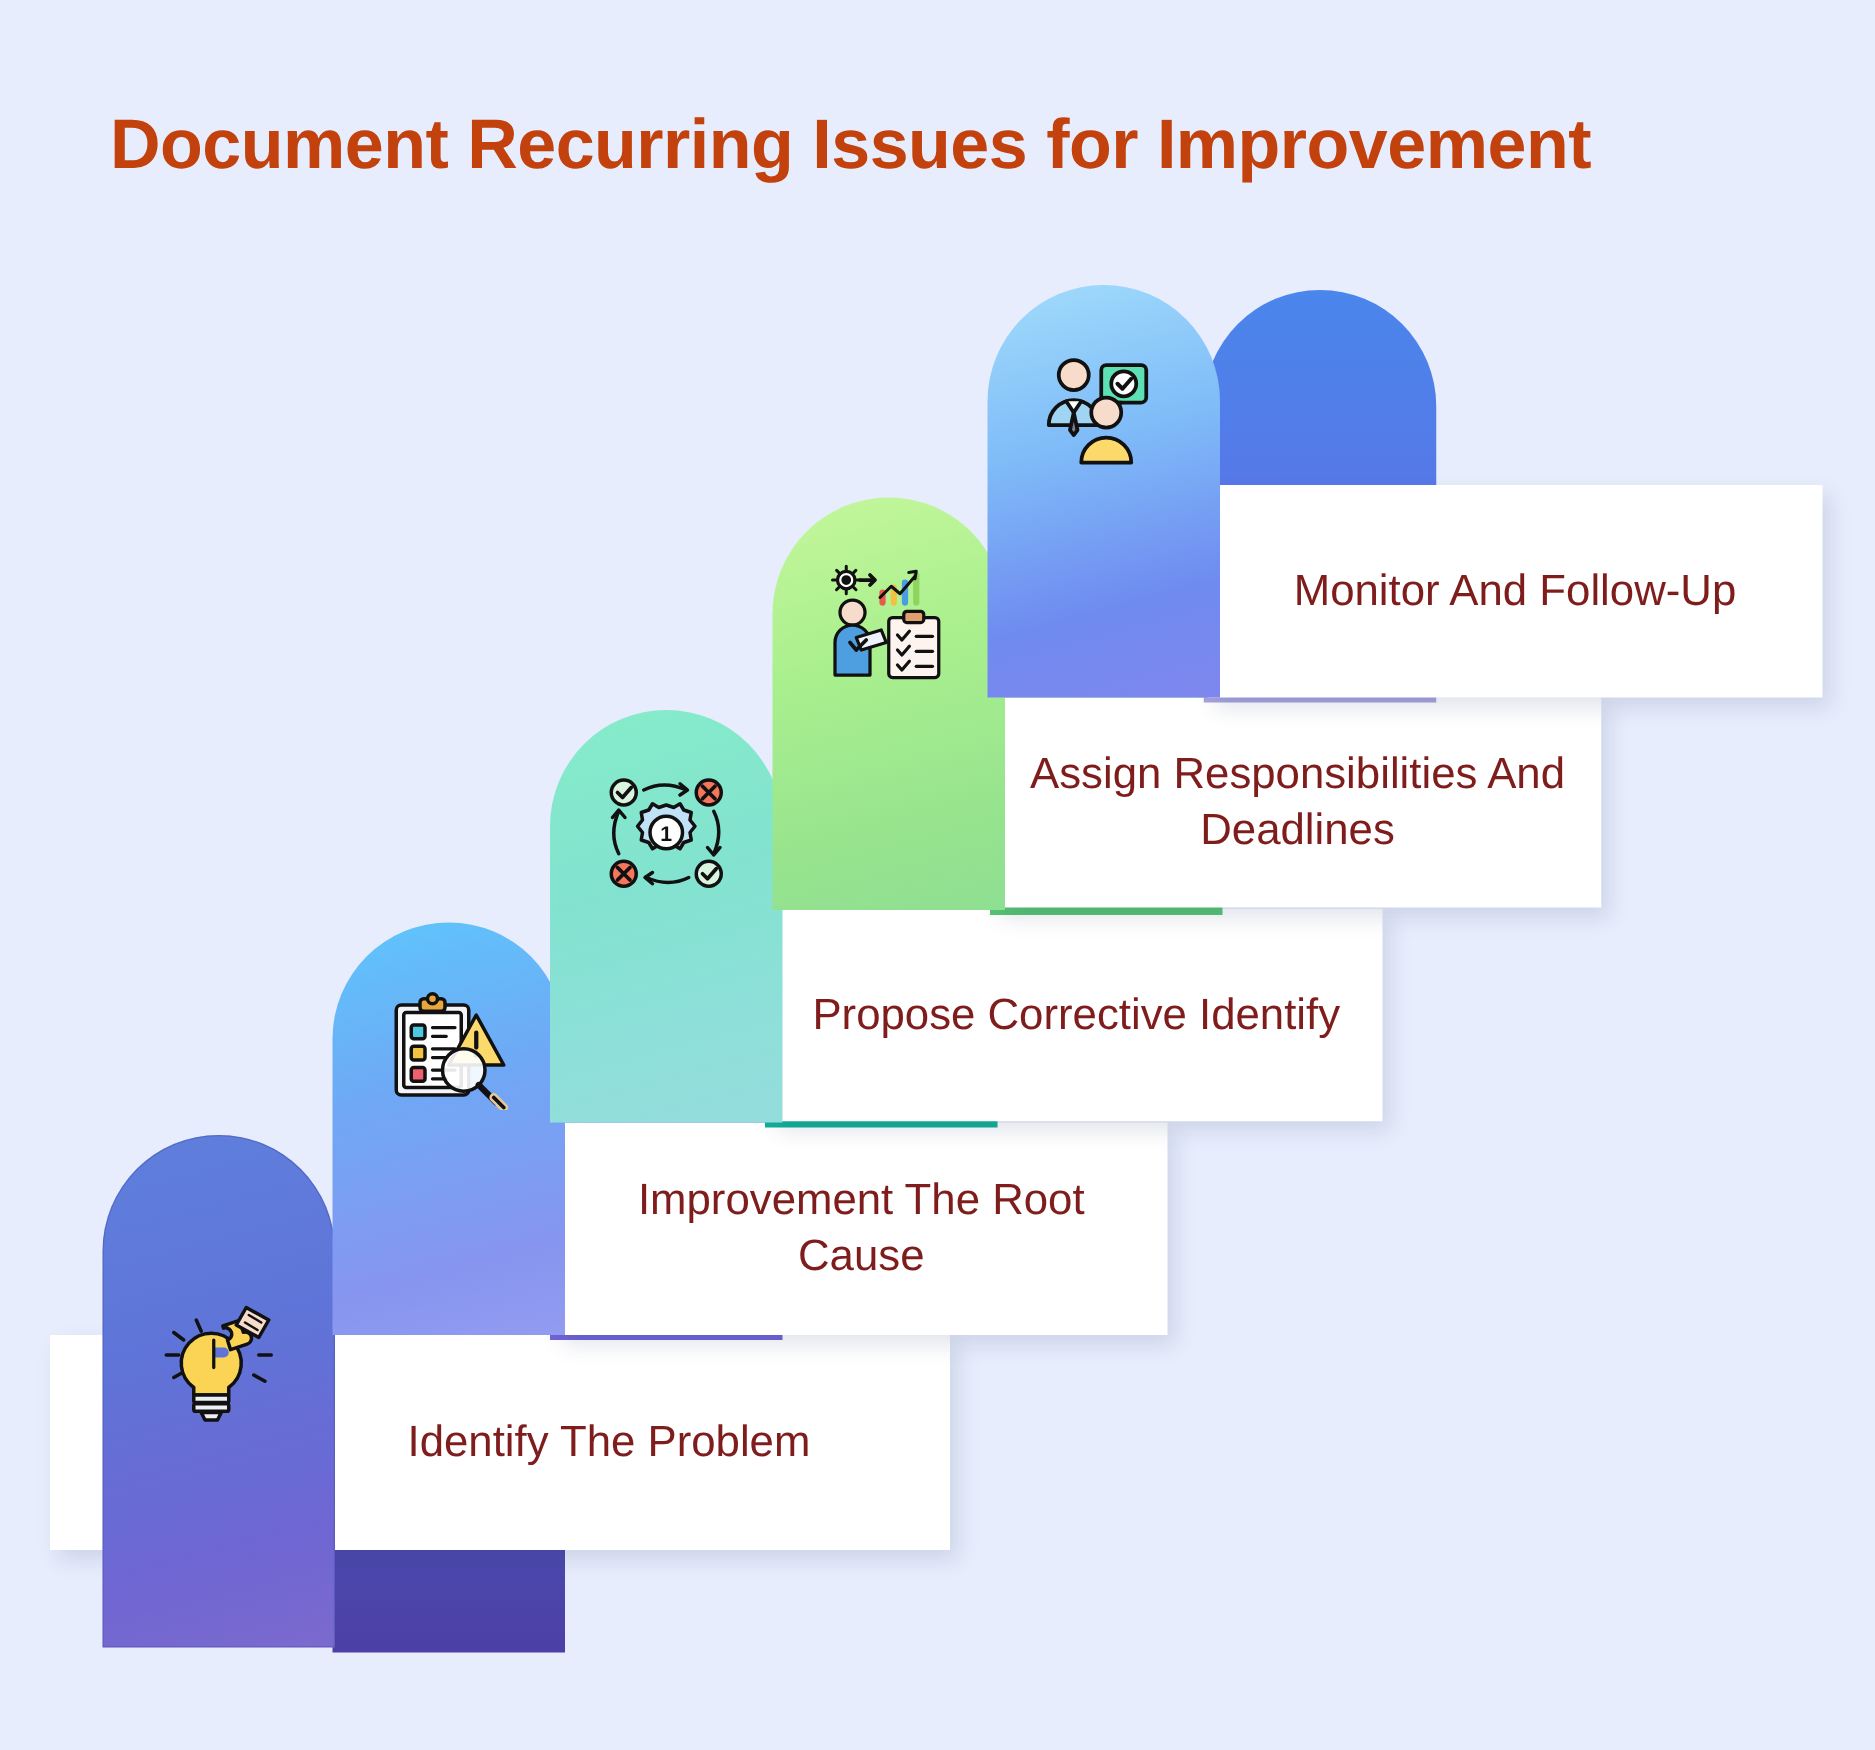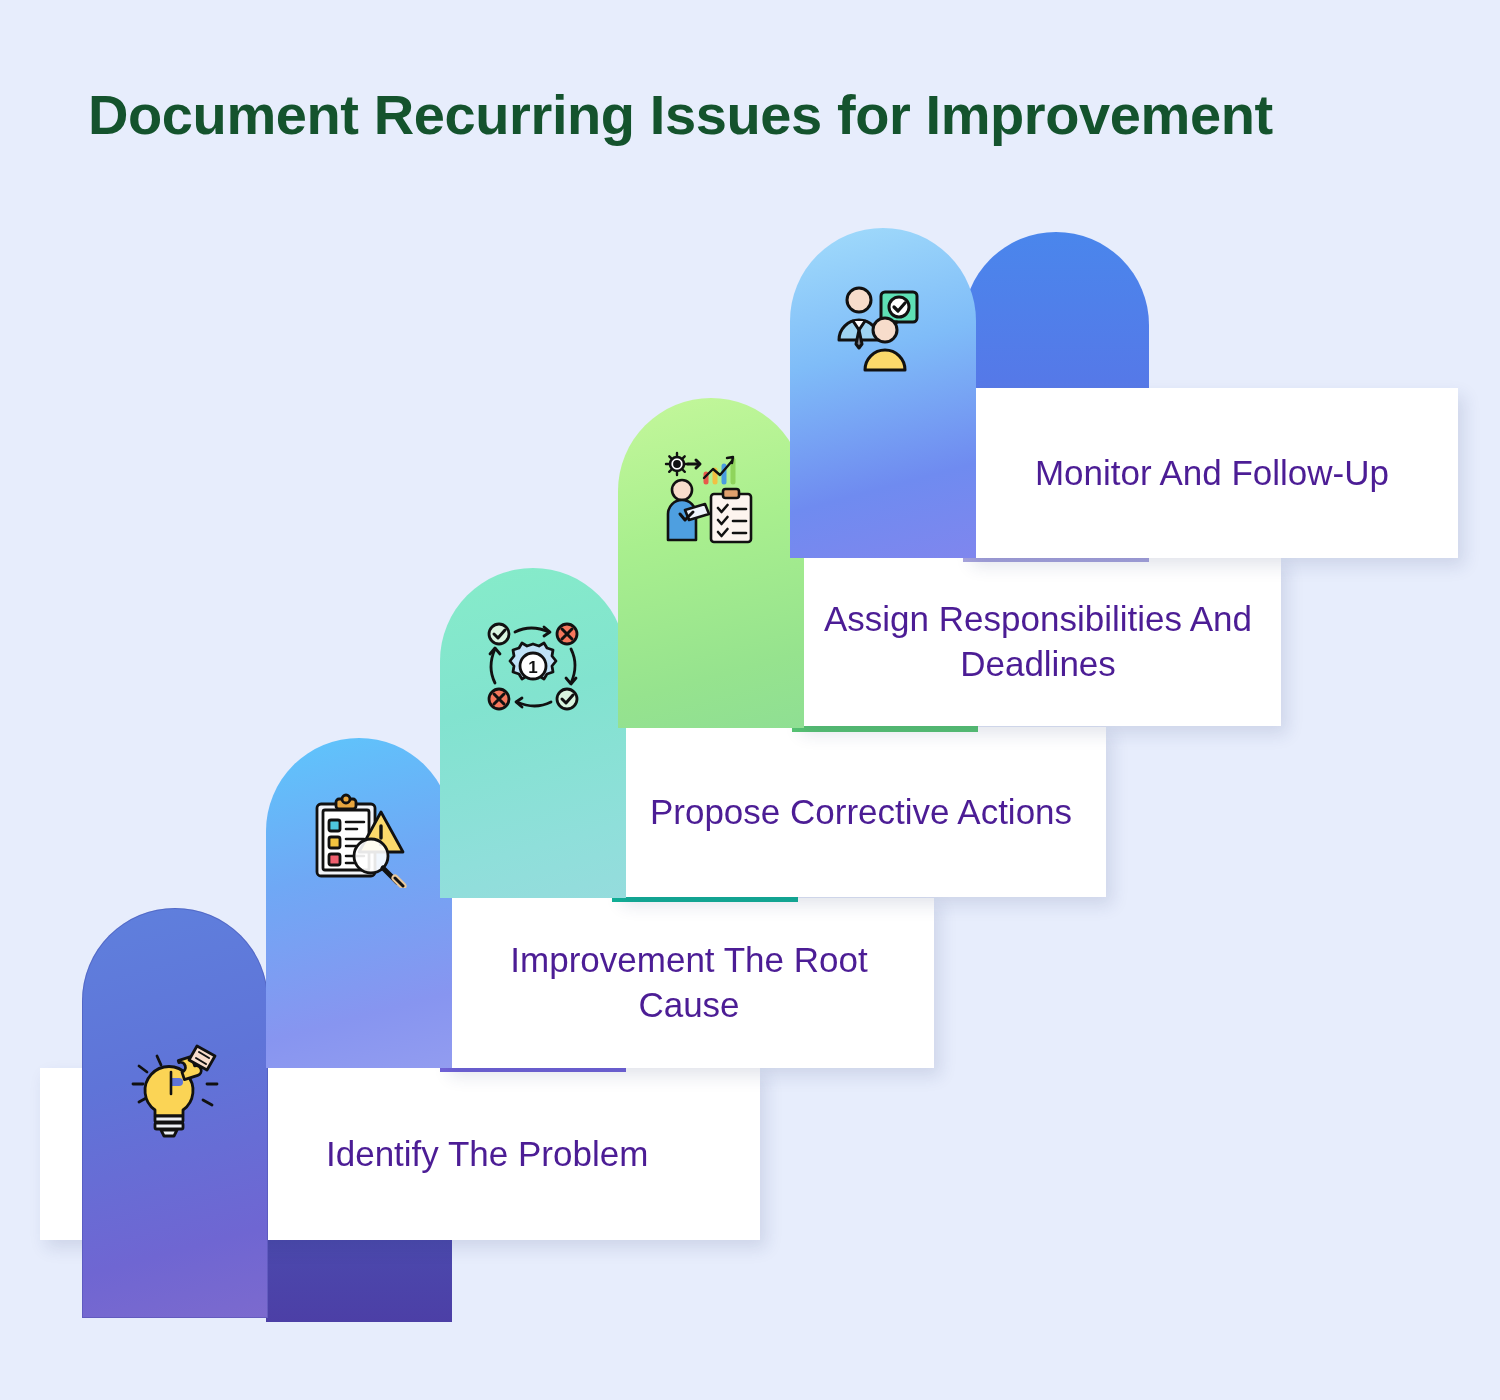--- a/index.html
+++ b/index.html
@@ -22,42 +22,42 @@
     height: 1400px;
   }
 
   
   .page-title {
     position: absolute;
     left: 88px;
     top: 82px;
     font-size: 56px;
     font-weight: bold;
-    color: #14532d;
+    color: #c2410c;
     letter-spacing: -0.4px;
     white-space: nowrap;
   }
 
   
   .step {
     position: absolute;
   }
 
   
   .step-card {
     position: absolute;
     background: #ffffff;
     box-shadow: 6px 8px 16px rgba(40, 55, 110, 0.13);
     display: flex;
     align-items: center;
     justify-content: center;
     box-sizing: border-box;
   }
   .step-card-label {
-    color: #4c1d95;
+    color: #7f1d1d;
     font-size: 35px;
     line-height: 1.28;
     text-align: center;
     padding: 0 26px;
     font-weight: 400;
   }
 
   
   .arch {
     position: absolute;
@@ -182,21 +182,21 @@
         </svg>
       </span>
     </div>
   </div>
 
   <div class="step step-3">
     <div class="arch arch-back" style="left:612px; top:572px; width:186px; height:330px;
                 border-radius:93px 93px 0 0;
                 background:linear-gradient(180deg,#36cdb9 0%,#1fbfab 50%,#11b096 100%);"></div>
     <div class="step-card z-card" style="left:616px; top:727px; width:490px; height:170px;">
-      <div class="step-card-label">Propose Corrective Actions</div>
+      <div class="step-card-label">Propose Corrective Identify</div>
     </div>
     <div class="arch arch-front" style="left:440px; top:568px; width:186px; height:330px;
                 border-radius:93px 93px 0 0;
                 background:linear-gradient(165deg,#86ecc9 0%,#82e3cf 40%,#8fdfda 80%,#95dcdd 100%);">
         <span class="arch-icon" style="top:48px;">
         <svg viewBox="0 0 100 100">
           <g stroke="#111" stroke-width="2.8" stroke-linejoin="round" stroke-linecap="round" fill="none">
 
             <path d="M50 28 l6 2 l5 -3 l3 5 l6 2 l-1 6 l4 5 l-4 5 l1 6 l-6 2 l-3 5 l-5 -3 l-6 2 l-6 -2 l-5 3 l-3 -5 l-6 -2 l1 -6 l-4 -5 l4 -5 l-1 -6 l6 -2 l3 -5 l5 3 Z" fill="#bfe2f7"></path>
             <circle cx="50" cy="50" r="13" fill="#ffffff"></circle>

